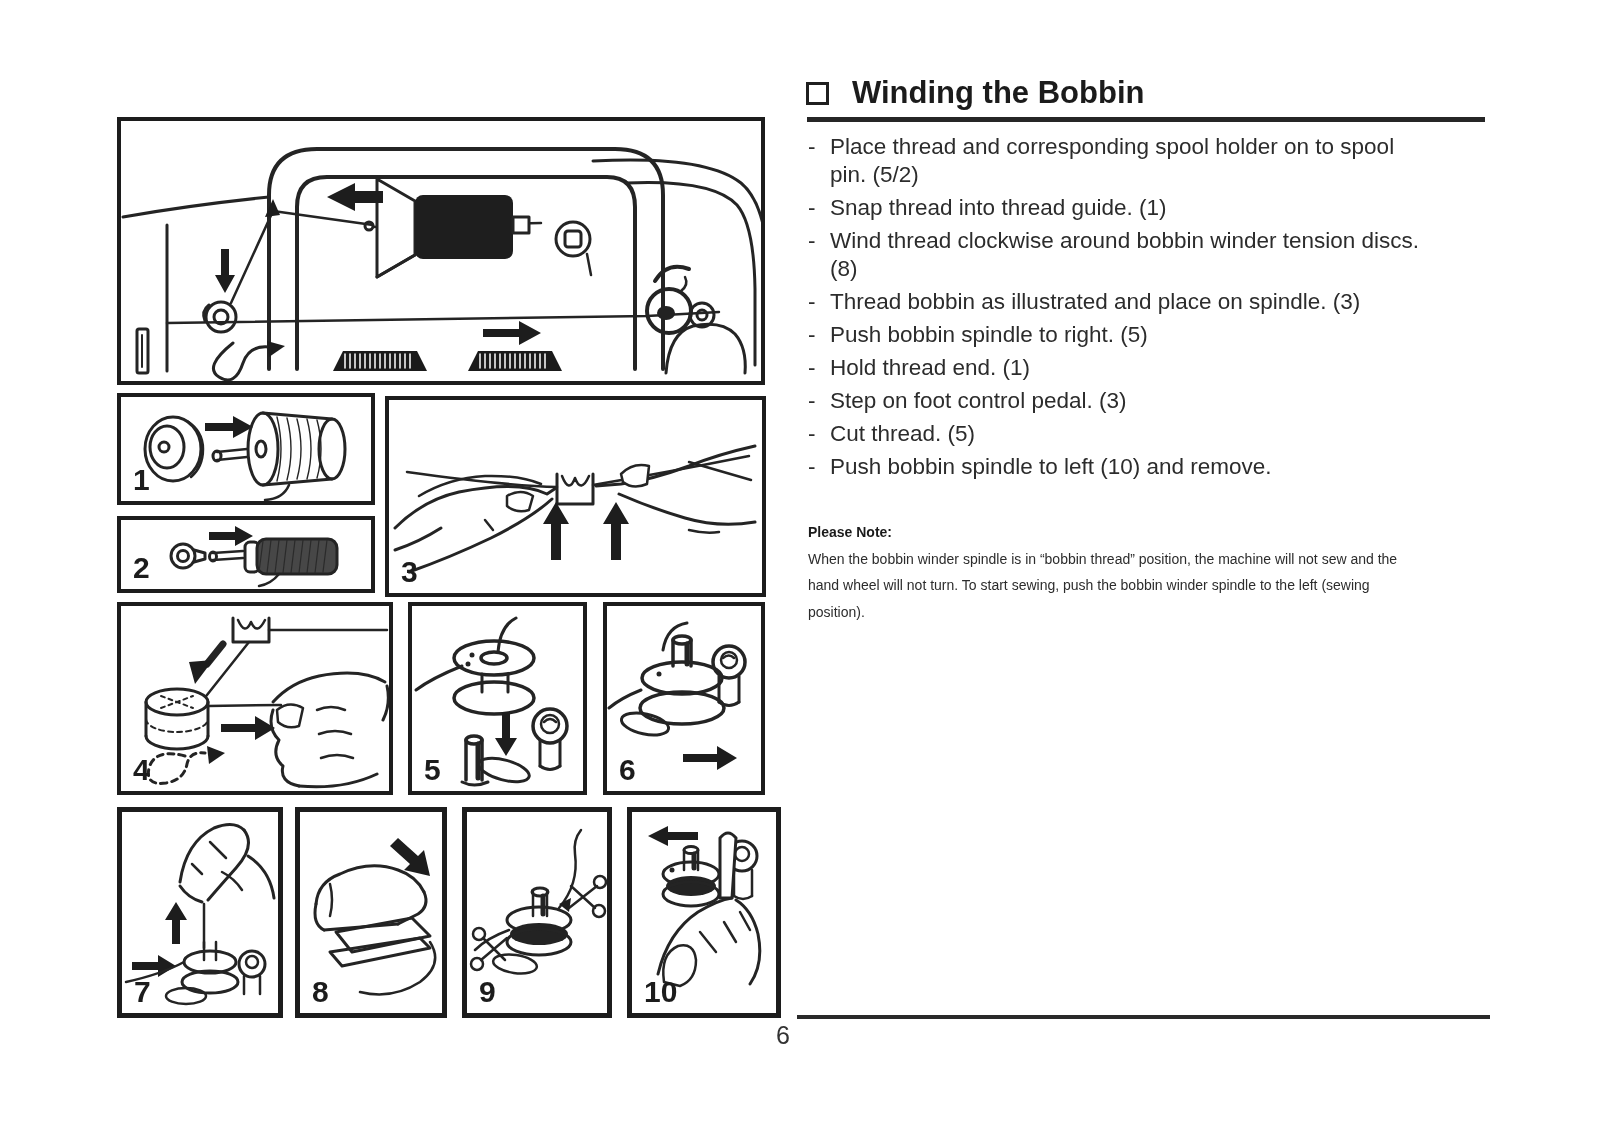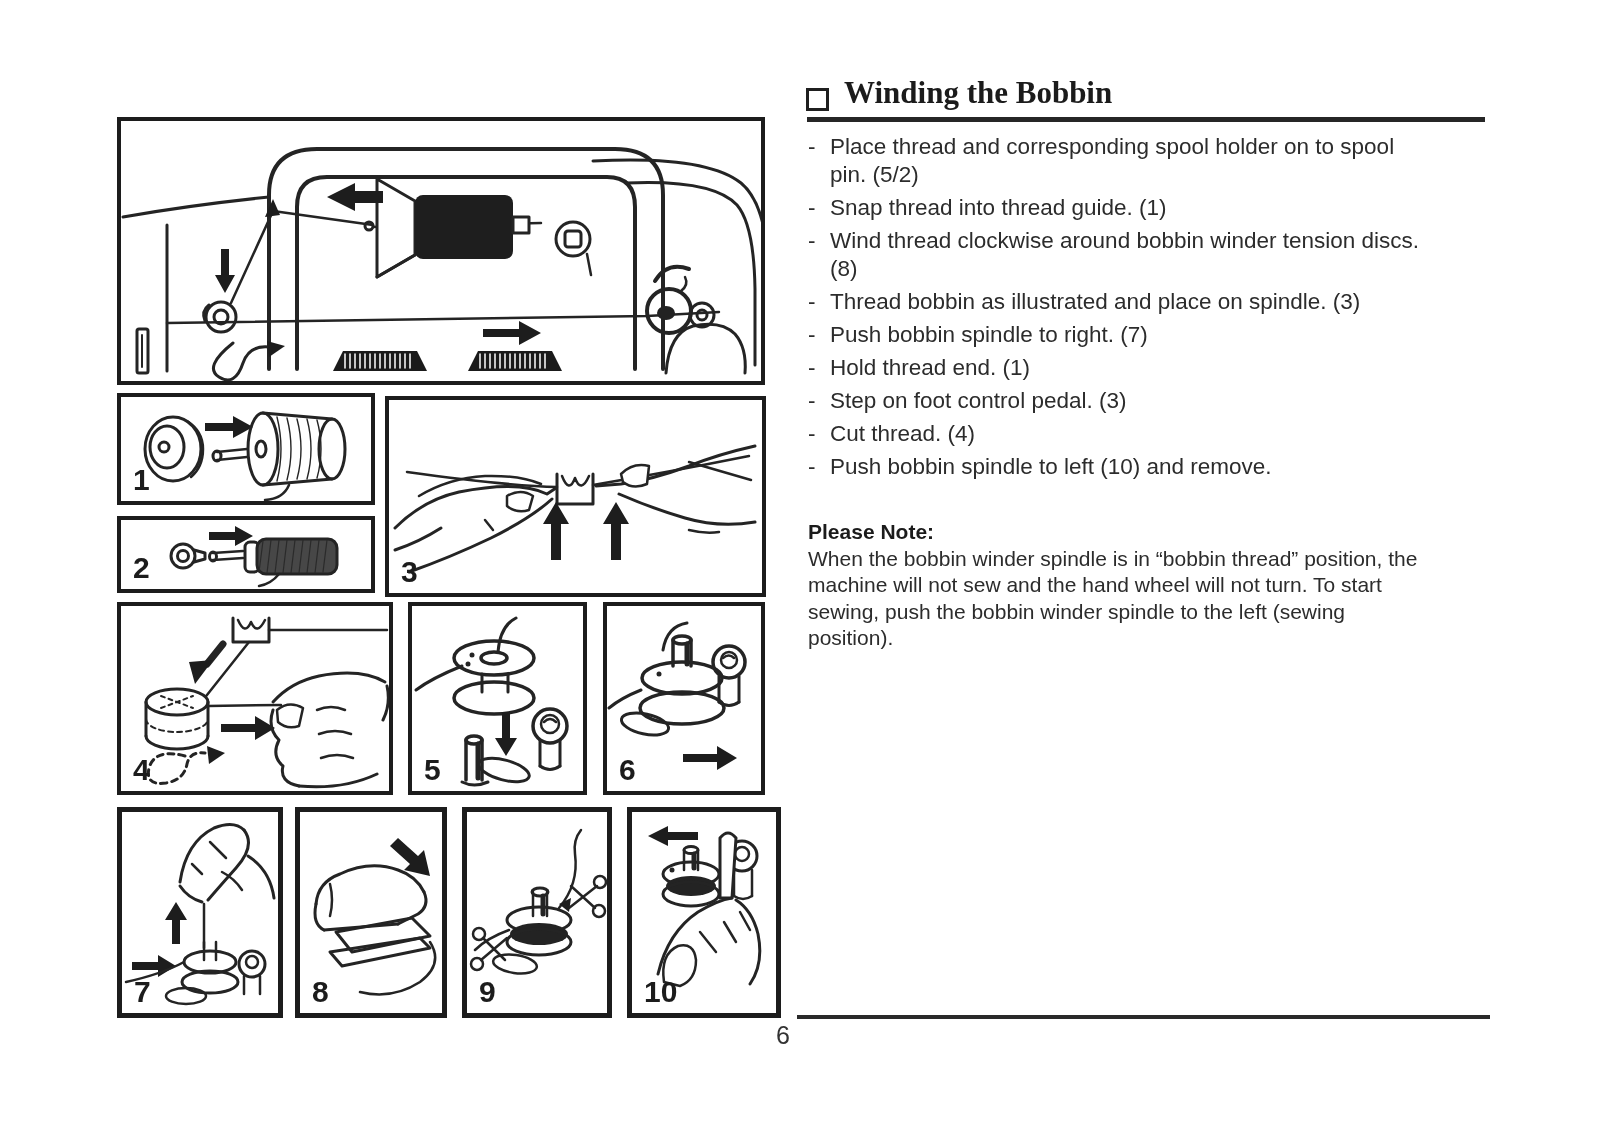--- a/index.html
+++ b/index.html
@@ -15,30 +15,30 @@
   #fig2{left:117px;top:516px;width:258px;height:77px;}
   #fig3{left:385px;top:396px;width:381px;height:201px;}
   #fig4{left:117px;top:602px;width:276px;height:193px;}
   #fig5{left:408px;top:602px;width:179px;height:193px;}
   #fig6{left:603px;top:602px;width:162px;height:193px;}
   #fig7{left:117px;top:807px;width:166px;height:211px;}
   #fig8{left:295px;top:807px;width:152px;height:211px;}
   #fig9{left:462px;top:807px;width:150px;height:211px;}
   #fig10{left:627px;top:807px;width:154px;height:211px;}
   
-  .title-row{position:absolute;left:806px;top:75px;display:flex;align-items:flex-end;gap:15px;font-family:Liberation Serif, serif;}
+  .title-row{position:absolute;left:806px;top:75px;display:flex;align-items:center;gap:23px;}
   .checkbox{width:23px;height:23px;border:3.5px solid #1f1f1f;box-sizing:border-box;}
   .title-row h1{font-size:31px;font-weight:bold;margin:0;color:#1b1b1b;}
   .title-rule{position:absolute;left:807px;top:117px;width:678px;height:4.5px;background:#262626;}
   .steps{position:absolute;left:808px;top:133px;width:660px;list-style:none;margin:0;padding:0;
          font-size:22.5px;line-height:28px;color:#2c2c2c;}
   .steps li{display:flex;margin-bottom:5px;}
   .steps .dash{width:22px;flex:0 0 22px;}
   .steps .txt{width:596px;}
-  .note{position:absolute;left:808px;top:519px;width:616px;font-size:21px;line-height:26.5px;color:#2c2c2c;}
+  .note{position:absolute;left:808px;top:519px;width:616px;font-size:14px;line-height:26.5px;color:#2c2c2c;}
   .note .note-heading{font-weight:bold;color:#1b1b1b;}
   .footer-rule{position:absolute;left:797px;top:1015px;width:693px;height:4px;background:#2a2a2a;}
   .page-number{position:absolute;left:776px;top:1021px;font-size:25px;color:#333;}
 </style>
 </head>
 <body>
 
 <div class="page">
 
   <div class="fig" id="figMain">
@@ -395,33 +395,33 @@
     <li>
         <span class="dash">-</span>
         <div class="txt">Wind thread clockwise around bobbin winder tension discs. (8)</div>
       </li>
     <li>
         <span class="dash">-</span>
         <div class="txt">Thread bobbin as illustrated and place on spindle. (3)</div>
       </li>
     <li>
         <span class="dash">-</span>
-        <div class="txt">Push bobbin spindle to right. (7)</div>
+        <div class="txt">Push bobbin spindle to right. (5)</div>
       </li>
     <li>
         <span class="dash">-</span>
         <div class="txt">Hold thread end. (1)</div>
       </li>
     <li>
         <span class="dash">-</span>
         <div class="txt">Step on foot control pedal. (3)</div>
       </li>
     <li>
         <span class="dash">-</span>
-        <div class="txt">Cut thread. (4)</div>
+        <div class="txt">Cut thread. (5)</div>
       </li>
     <li>
         <span class="dash">-</span>
         <div class="txt">Push bobbin spindle to left (10) and remove.</div>
       </li>
   </ul>
 
   <div class="note">
     <div class="note-heading">Please Note:</div>
     <div class="note-body">When the bobbin winder spindle is in “bobbin thread” position, the machine will not sew and the hand wheel will not turn. To start sewing, push the bobbin winder spindle to the left (sewing position).</div>

